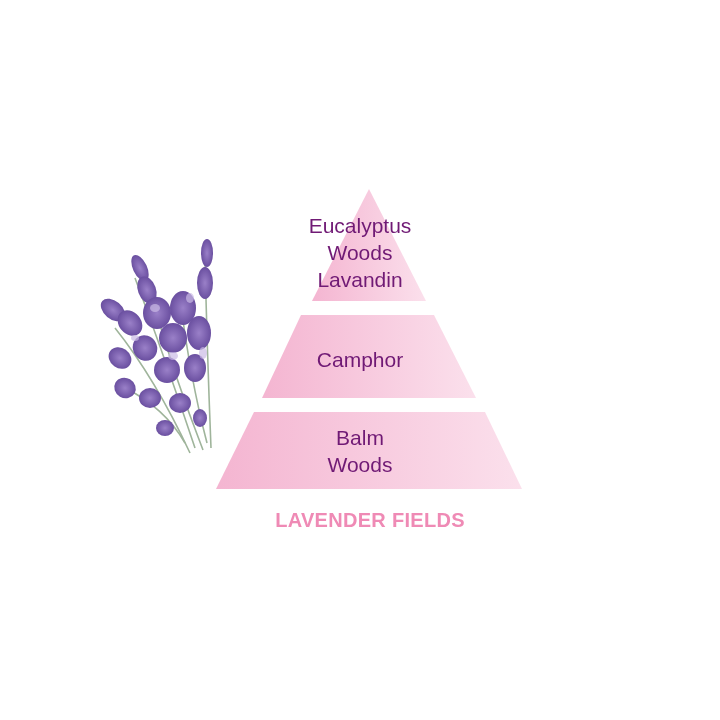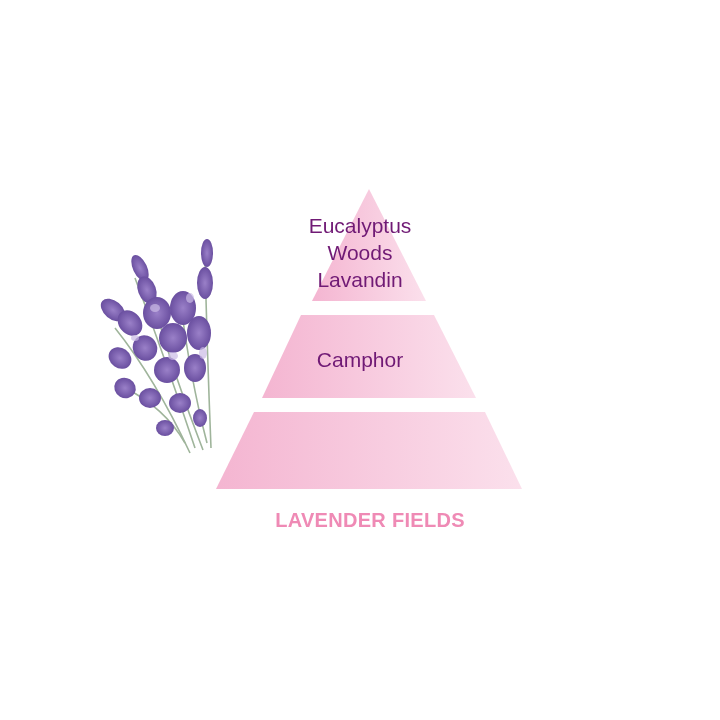--- a/index.html
+++ b/index.html
@@ -81,15 +81,19 @@
   <div class="tier-text" style="top:212px;">
     <div>Eucalyptus</div>
     <div>Woods</div>
     <div>Lavandin</div>
   </div>
 
   <div class="tier-text" style="top:346px;">
     <div>Camphor</div>
   </div>
 
+  <div class="tier-text" style="top:424px;">
+    <div>Balm</div>
+    <div>Woods</div>
+  </div>
 
   <div class="title" style="color:#ef8ab5;">LAVENDER FIELDS</div>
 </div>
 
 </body></html>

